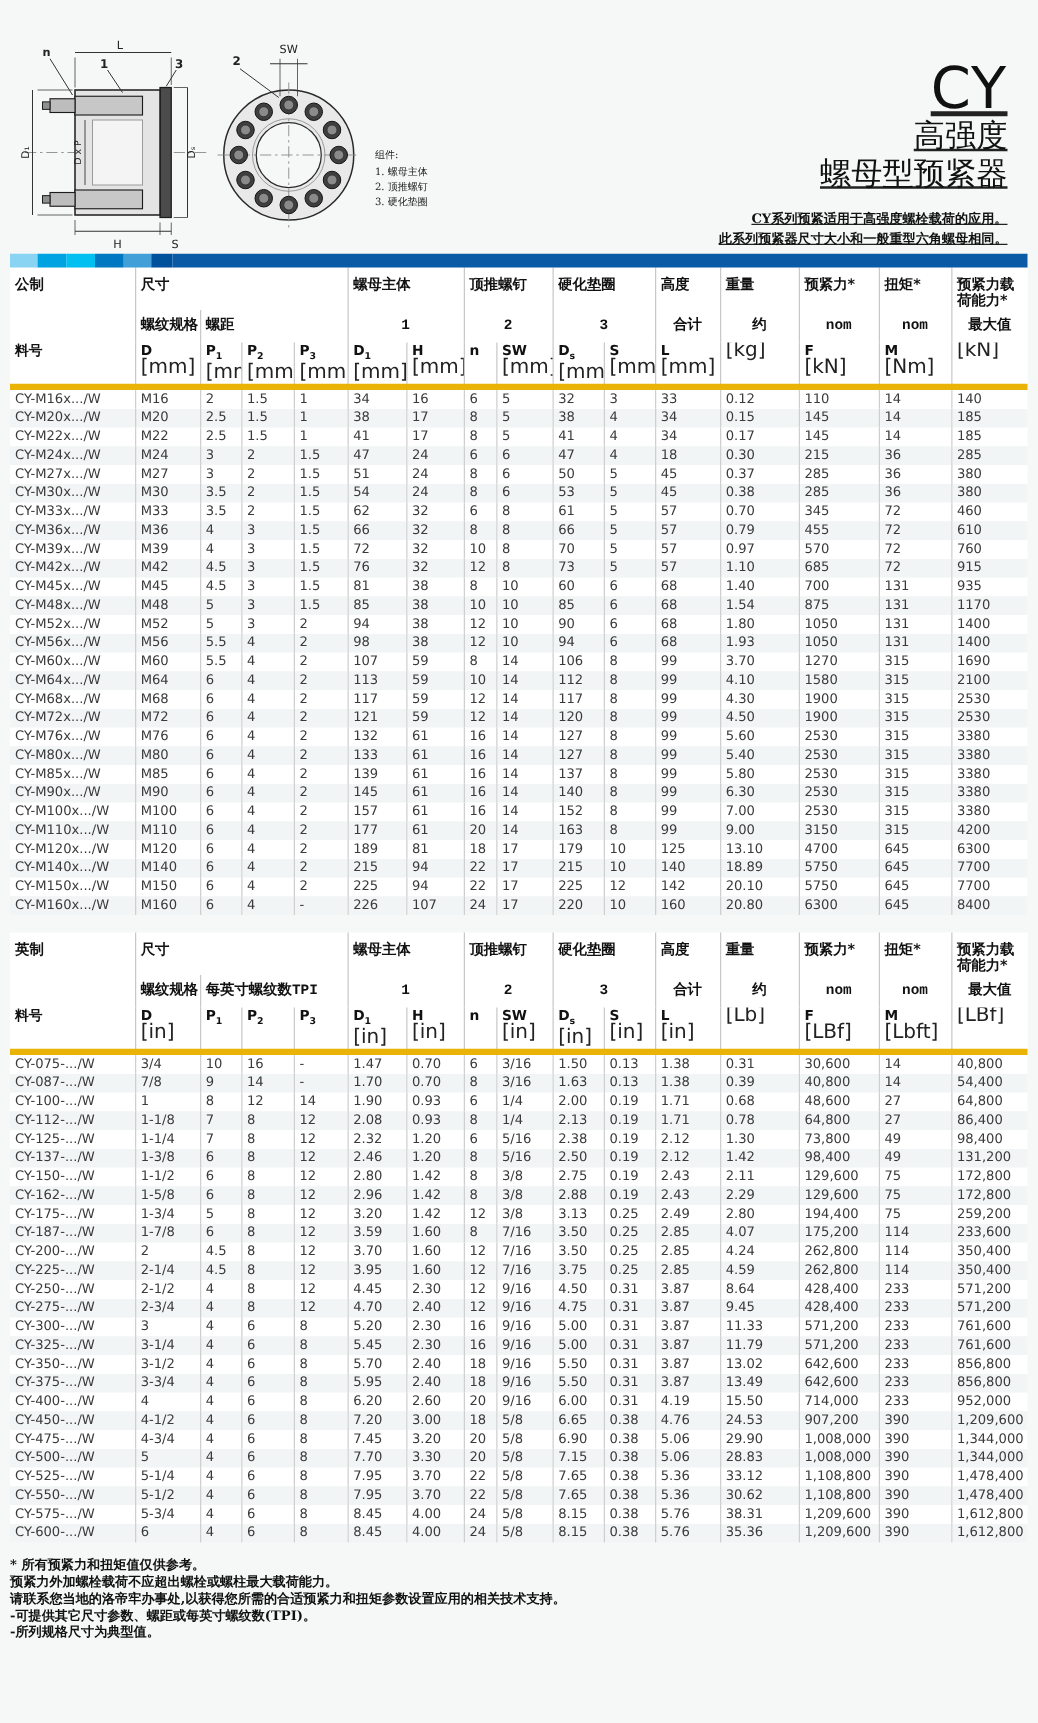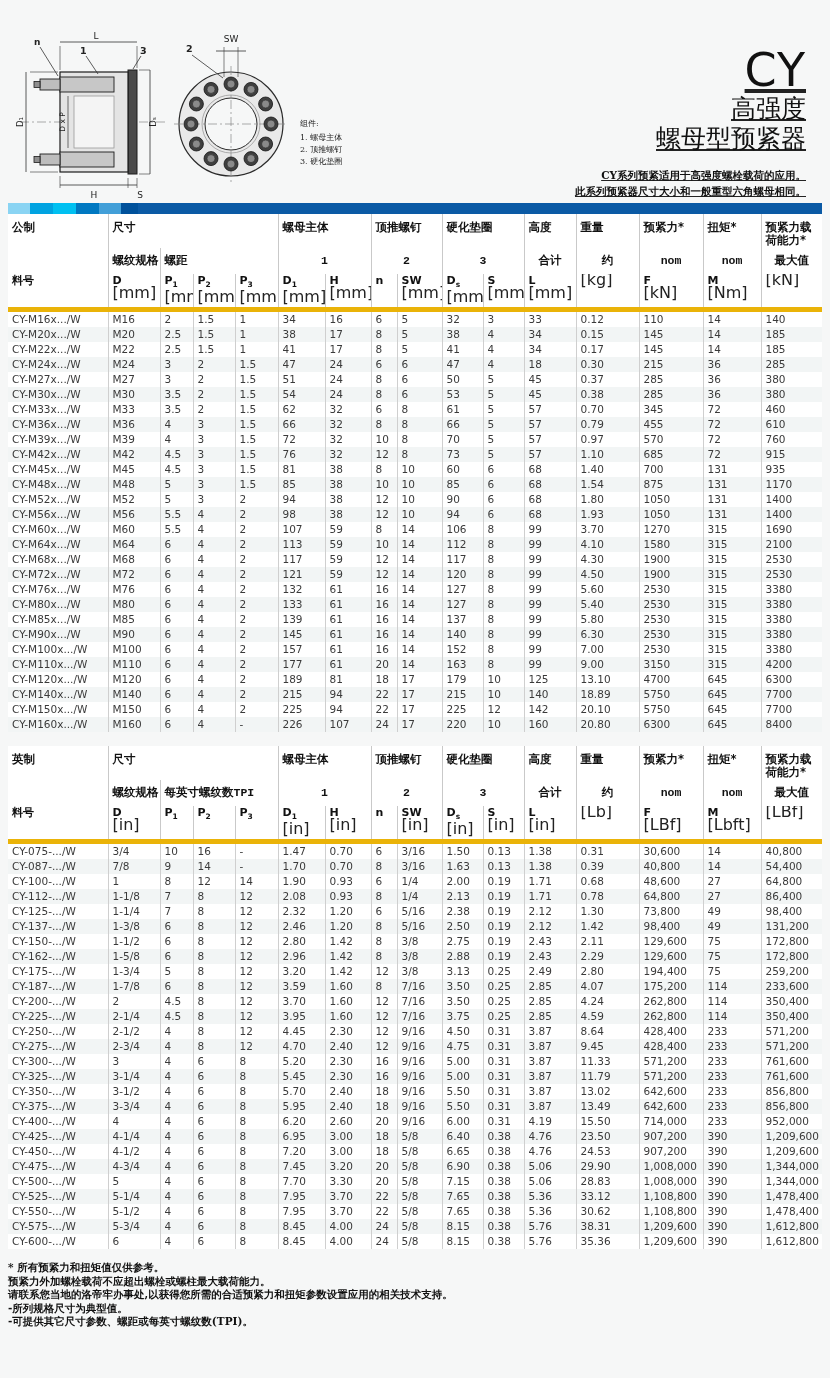--- a/index.html
+++ b/index.html
@@ -1171,38 +1171,20 @@
           <td>9/16</td>
           <td>6.00</td>
           <td>0.31</td>
           <td>4.19</td>
           <td>15.50</td>
           <td>714,000</td>
           <td>233</td>
           <td>952,000</td>
         </tr>
         <tr>
-          <td>CY-425-.../W</td>
-          <td>4-1/4</td>
-          <td>4</td>
-          <td>6</td>
-          <td>8</td>
-          <td>6.95</td>
-          <td>3.00</td>
-          <td>18</td>
-          <td>5/8</td>
-          <td>6.40</td>
-          <td>0.38</td>
-          <td>4.76</td>
-          <td>23.50</td>
-          <td>907,200</td>
-          <td>390</td>
-          <td>1,209,600</td>
-        </tr>
-        <tr>
           <td>CY-450-.../W</td>
           <td>4-1/2</td>
           <td>4</td>
           <td>6</td>
           <td>8</td>
           <td>7.20</td>
           <td>3.00</td>
           <td>18</td>
           <td>5/8</td>
           <td>6.65</td>
@@ -1321,17 +1303,17 @@
           <td>390</td>
           <td>1,612,800</td>
         </tr>
       </tbody>
   </table>
 
   <div class="footnotes">
     <div>* 所有预紧力和扭矩值仅供参考。</div>
     <div>预紧力外加螺栓载荷不应超出螺栓或螺柱最大载荷能力。</div>
     <div>请联系您当地的洛帝牢办事处,以获得您所需的合适预紧力和扭矩参数设置应用的相关技术支持。</div>
+    <div>-可提供其它尺寸参数、螺距或每英寸螺纹数(TPI)。</div>
     <div>-所列规格尺寸为典型值。</div>
-    <div>-可提供其它尺寸参数、螺距或每英寸螺纹数(TPI)。</div>
   </div>
 
 </div>
 
 </body></html>

